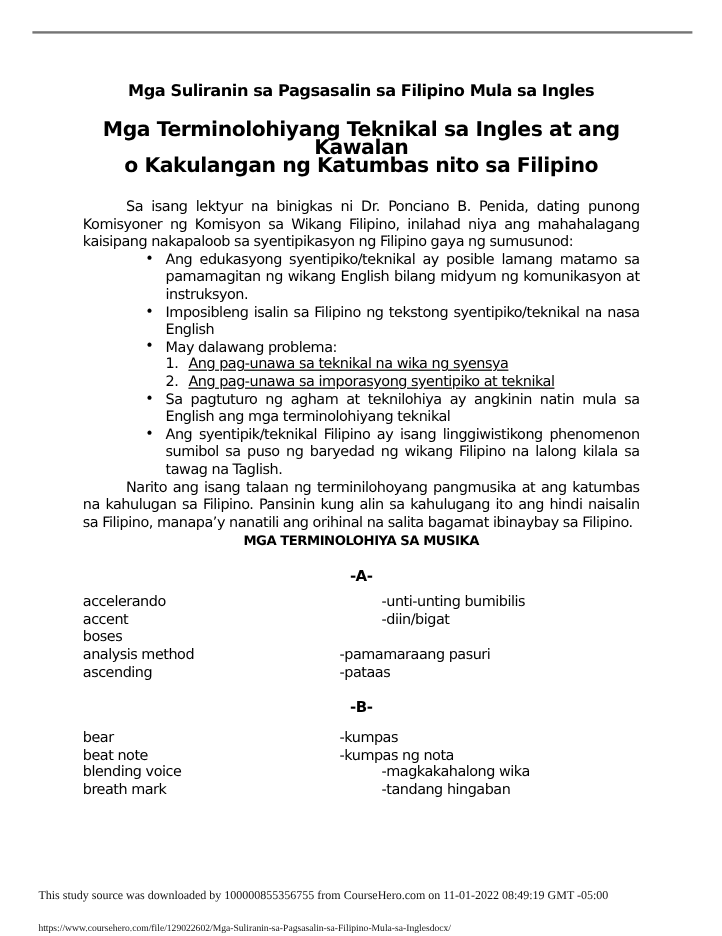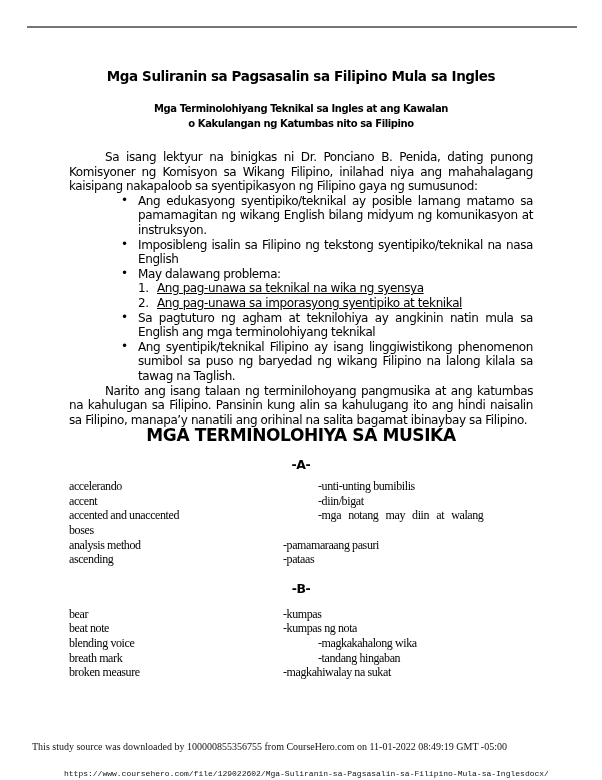--- a/index.html
+++ b/index.html
@@ -16,51 +16,51 @@
     background:#757575;
   }
   .content{
     position:absolute;left:69px;top:69px;width:464px;
     font-size:12px;line-height:14.6px;letter-spacing:-0.4px;
   }
   .title{
     margin:0;font-size:13.5px;font-weight:bold;text-align:center;
     line-height:15px;white-space:nowrap;
   }
-  .subtitle{margin:17px 0 0 0;font-size:10px;font-weight:bold;text-align:center;line-height:15px;}
+  .subtitle{margin:17px 0 0 0;font-size:17px;font-weight:bold;text-align:center;line-height:15px;}
   .para{margin:0;text-align:justify;}
   .indent{text-indent:36px;}
   .para-first{margin-top:19px;}
   .bullets{margin:0;}
   .bullet-item{position:relative;margin-left:69px;}
   .bdot{position:absolute;left:-17px;top:-1px;}
   .btext{text-align:justify;}
   .numline{margin-left:69px;text-decoration:underline;}
   .num{display:inline-block;width:19px;letter-spacing:-0.4px;}
   .gloss-heading{
-    margin:1px 0 0 0;font-size:17px;font-weight:bold;text-align:center;line-height:15px;
+    margin:1px 0 0 0;font-size:11px;font-weight:bold;text-align:center;line-height:15px;
   }
   .section-label{margin:14px 0 0 0;font-weight:bold;text-align:center;line-height:15px;font-size:12.5px;}
-  .entries{margin-top:7px;font-family:Liberation Serif, serif;}
+  .entries{margin-top:7px;}
   .entries.second{margin-top:11px;}
   .entry{position:relative;}
   .def{position:absolute;top:0;white-space:nowrap;}
   .def.col-a{left:214px;}
   .def.col-b{left:249px;}
   .def.spread{word-spacing:4.5px;white-space:nowrap;}
   .wrap-line{margin:0;}
   .footer-note{
     position:absolute;left:32px;top:741px;
     font-family:"Liberation Serif",serif;font-size:10px;color:#111;
     white-space:nowrap;
   }
   .footer-url{
     position:absolute;left:32px;top:769px;
-    font-family:Liberation Mono, monospace;font-size:8px;color:#111;
-    white-space:nowrap;text-decoration:none;margin-left:32px;
+    font-family:Liberation Serif, serif;font-size:8px;color:#111;
+    white-space:nowrap;text-decoration:none;
   }
 </style>
 </head>
 <body>
 
 <div class="page">
 
   <div class="rule"></div>
 
   <div class="content">
@@ -118,24 +118,20 @@
 
     <div class="entries">
       <div class="entry">
         <span class="term">accelerando</span>
         <span class="def col-b">-unti-unting bumibilis</span>
       </div>
       <div class="entry">
         <span class="term">accent</span>
         <span class="def col-b">-diin/bigat</span>
       </div>
-      <div class="entry">
-        <span class="term">accented and unaccented</span>
-        <span class="def col-b spread">-mga notang may diin at walang</span>
-      </div>
       <div class="entry wrap-line">boses</div>
       <div class="entry">
         <span class="term">analysis method</span>
         <span class="def col-a">-pamamaraang pasuri</span>
       </div>
       <div class="entry">
         <span class="term">ascending</span>
         <span class="def col-a">-pataas</span>
       </div>
     </div>
@@ -152,24 +148,20 @@
         <span class="def col-a">-kumpas ng nota</span>
       </div>
       <div class="entry">
         <span class="term">blending voice</span>
         <span class="def col-b">-magkakahalong wika</span>
       </div>
       <div class="entry">
         <span class="term">breath mark</span>
         <span class="def col-b">-tandang hingaban</span>
       </div>
-      <div class="entry">
-        <span class="term">broken measure</span>
-        <span class="def col-a">-magkahiwalay na sukat</span>
-      </div>
     </div>
 
   </div>
 
   <div class="footer-note">This study source was downloaded by 100000855356755 from CourseHero.com on 11-01-2022 08:49:19 GMT -05:00</div>
   <div class="footer-url">https://www.coursehero.com/file/129022602/Mga-Suliranin-sa-Pagsasalin-sa-Filipino-Mula-sa-Inglesdocx/</div>
 
 </div>
 
 </body></html>

